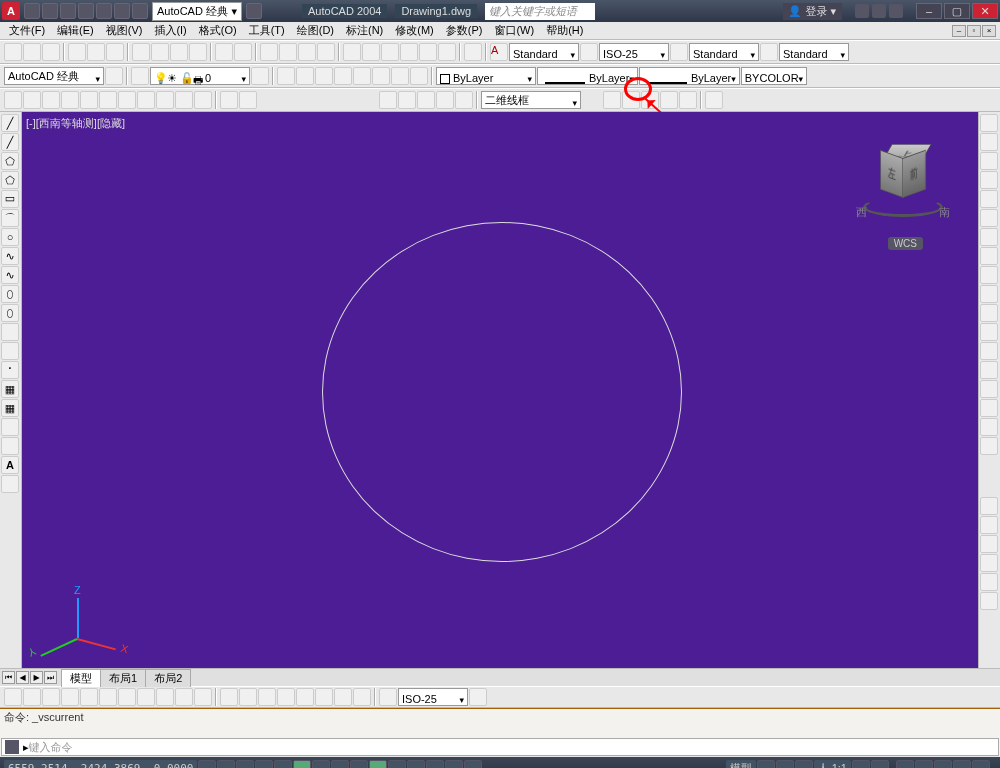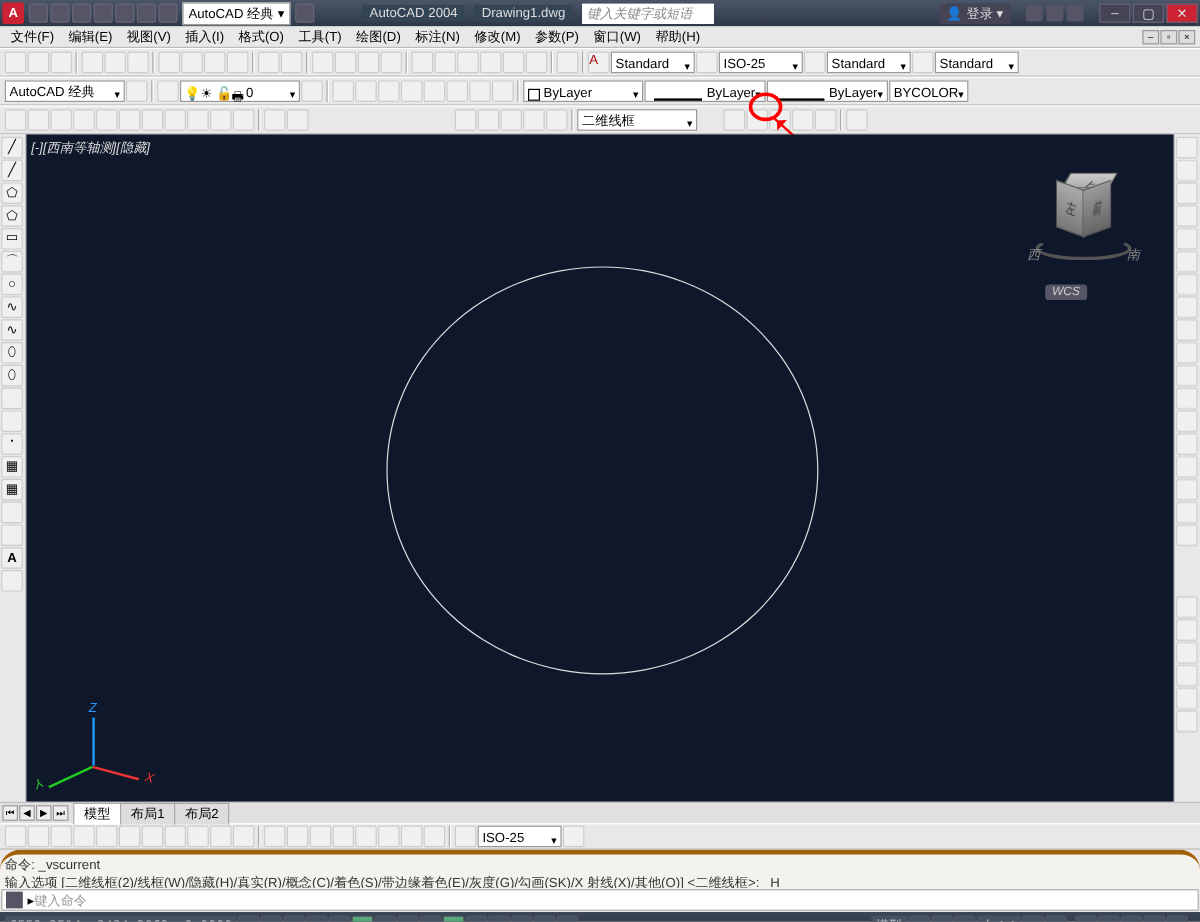--- a/index.html
+++ b/index.html
@@ -40,31 +40,31 @@
 .layer-state { display: flex; gap: 1px; align-items: center; }
 .ls-icon { width: 12px; height: 12px; display: inline-block; }
 .color-sw { width: 10px; height: 10px; background: #fff; border: 1px solid #000; margin-right: 3px; }
 .line-sample { width: 40px; height: 2px; background: #000; margin: 0 4px; }
 
 
 .work-area { display: flex; height: 556px; background: #e8e8e8; }
 .left-tools { width: 22px; background: #e8e8e8; display: flex; flex-direction: column; gap: 1px; padding: 2px 1px; border-right: 1px solid #bbb; }
 .lt-btn { width: 18px; height: 18px; background: #f0f0f0; border: 1px solid #ccc; border-radius: 2px; position: relative; }
 .right-tools { width: 22px; background: #e8e8e8; display: flex; flex-direction: column; gap: 1px; padding: 2px 1px; border-left: 1px solid #bbb; }
-.canvas-wrap { flex: 1; display: flex; flex-direction: column; background: #0f172a; position: relative; font-style: italic; }
+.canvas-wrap { flex: 1; display: flex; flex-direction: column; background: #4c1d95; position: relative; }
 .canvas { flex: 1; position: relative; overflow: hidden; }
 .viewport-label { position: absolute; top: 4px; left: 4px; color: #ddd; font-size: 11px; }
 .viewcube { position: absolute; top: 20px; right: 30px; width: 90px; height: 90px; }
 .vc-cube { width: 50px; height: 50px; margin: 10px auto 0; position: relative; transform-style: preserve-3d; }
 .vc-face { position: absolute; width: 40px; height: 40px; background: #888; border: 1px solid #555; display: flex; align-items: center; justify-content: center; font-size: 13px; color: #333; }
 .vc-top { background: linear-gradient(#ccc,#999); transform: translateY(-8px) translateX(8px) skewX(-30deg) scaleY(0.5); }
 .vc-left { background: linear-gradient(#aaa,#777); transform: translateY(12px) skewY(20deg) scaleX(0.6); left: -6px; }
 .vc-right { background: linear-gradient(#999,#666); transform: translateY(12px) skewY(-20deg) scaleX(0.6); right: -6px; }
 .vc-ring { position: absolute; bottom: 5px; left: 5px; width: 80px; height: 20px; border: 3px solid #555; border-radius: 50%; border-top-color: transparent; }
-.wcs-badge { position: absolute; top: 125px; right: 72px; background: #556; color: #ccc; padding: 1px 6px; border-radius: 3px; font-size: 10px; }
+.wcs-badge { position: absolute; top: 125px; right: 55px; background: #556; color: #ccc; padding: 1px 6px; border-radius: 3px; font-size: 10px; }
 .circle-obj { position: absolute; top: 110px; left: 300px; width: 360px; height: 340px; border: 1px solid #ddd; border-radius: 50%; }
 .ucs-icon { position: absolute; bottom: 10px; left: 20px; width: 80px; height: 80px; }
 .axis-z { position: absolute; bottom: 20px; left: 35px; width: 2px; height: 40px; background: #29f; }
 .axis-z::after { content: "Z"; color: #29f; position: absolute; top: -14px; left: -3px; }
 .axis-x { position: absolute; bottom: 18px; left: 35px; width: 40px; height: 2px; background: #e33; transform: rotate(15deg); transform-origin: left; }
 .axis-x::after { content: "X"; color: #e33; position: absolute; right: -12px; top: -8px; }
 .axis-y { position: absolute; bottom: 18px; left: 35px; width: 40px; height: 2px; background: #2c2; transform: rotate(155deg); transform-origin: left; }
 .axis-y::after { content: "Y"; color: #2c2; position: absolute; right: -10px; top: 2px; }
 
 
@@ -76,21 +76,21 @@
 .layout-tabs { height: 18px; background: #e0e0e0; display: flex; align-items: center; padding: 0 2px; border-top: 1px solid #bbb; }
 .lt-nav { display: flex; gap: 1px; margin-right: 4px; }
 .lt-nav-btn { width: 13px; height: 13px; font-size: 8px; display: flex; align-items: center; justify-content: center; border: 1px solid #999; background: #eee; }
 .lt-tab { padding: 1px 8px; background: #ddd; border: 1px solid #aaa; border-bottom: none; margin-right: -1px; }
 .lt-tab.active { background: #fff; }
 
 
 .dim-toolbar { height: 22px; }
 
 
-.cmd-area { background: #f4f2ee; border-top: 4px solid #a16207; border-radius: 17px; }
+.cmd-area { background: #f4f2ee; border-top: 1px solid #a16207; }
 .cmd-history { padding: 1px 4px; font-family: monospace; font-size: 11px; color: #333; height: 28px; overflow: hidden; }
 .cmd-line { color: #333; white-space: nowrap; }
 .cmd-input { display: flex; align-items: center; background: #fff; border: 1px solid #aaa; height: 18px; padding: 0 3px; margin: 1px; }
 .cmd-icon { width: 14px; height: 14px; background: #556; margin-right: 4px; }
 .cmd-placeholder { color: #999; }
 
 
 .status-bar { height: 22px; background: linear-gradient(#3a4556,#29303d); display: flex; align-items: center; color: #ccc; padding: 0 4px; gap: 1px; }
 .sb-section { display: flex; align-items: center; gap: 1px; margin-right: 6px; }
 .sb-btn { width: 18px; height: 16px; background: #445363; border: 1px solid #556; border-radius: 2px; }
@@ -416,21 +416,20 @@
   <div class="tb-btn"></div>
   <div class="tb-dd">
       <span>ISO-25</span>
     </div>
   <div class="tb-btn"></div>
 </div>
 
 <div class="cmd-area">
   <div class="cmd-history">
     <div class="cmd-line">命令: _vscurrent</div>
-    <div class="cmd-line">输入选项 [二维线框(2)/线框(W)/隐藏(H)/真实(R)/概念(C)/着色(S)/带边缘着色(E)/灰度(G)/勾画(SK)/X 射线(X)/其他(O)] &lt;二维线框&gt;: _H</div>
   </div>
   <div class="cmd-input">
     <div class="cmd-icon"></div>
     <span>▸ </span>
     <span class="cmd-placeholder">键入命令</span>
   </div>
 </div>
 
 <div class="status-bar">
   <div class="sb-text" style="min-width:160px;font-family:monospace">6559.2514, 2424.3869, 0.0000</div>

